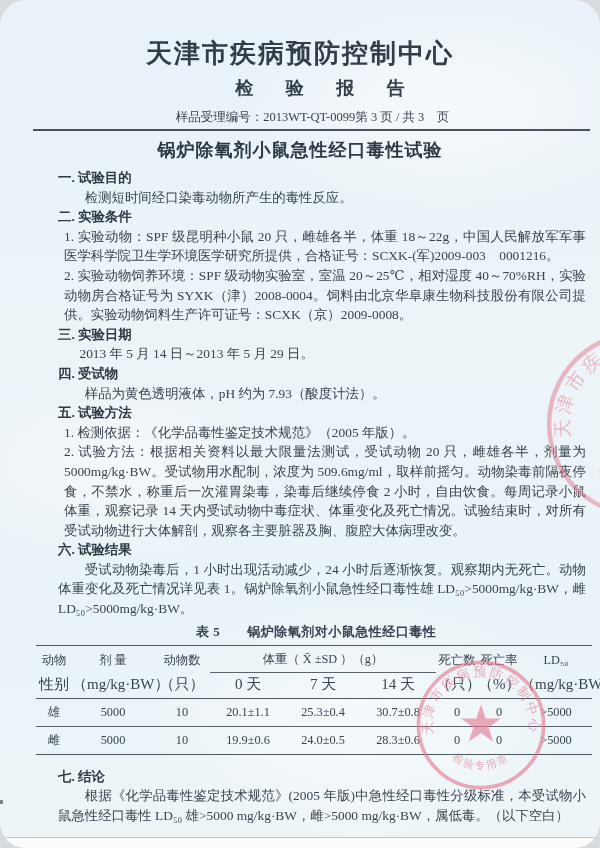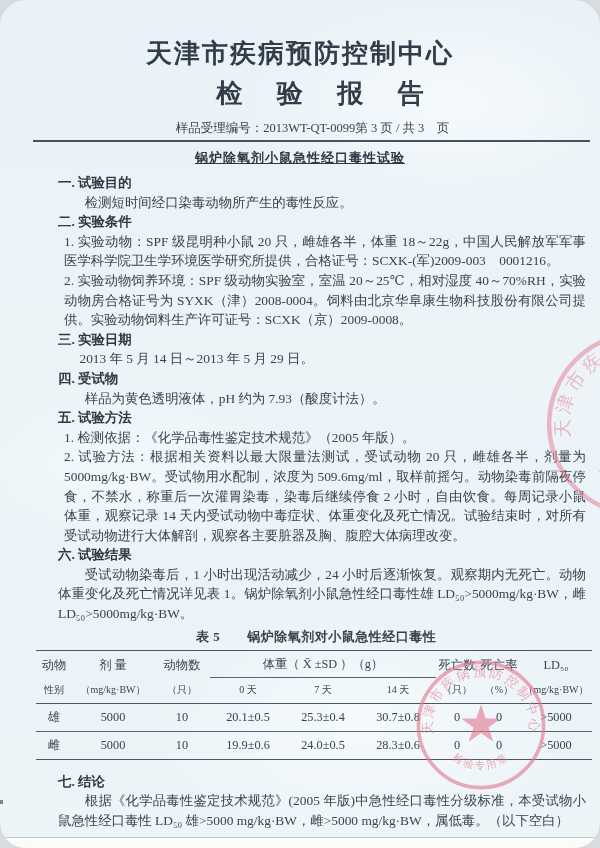--- a/index.html
+++ b/index.html
@@ -8,35 +8,35 @@
     background:
       radial-gradient(ellipse 300px 160px at 75% 12%, rgba(255,255,255,.55), rgba(255,255,255,0) 70%),
       radial-gradient(ellipse 260px 140px at 20% 55%, rgba(255,255,255,.4), rgba(255,255,255,0) 70%),
       radial-gradient(ellipse 320px 180px at 60% 85%, rgba(255,255,255,.5), rgba(255,255,255,0) 70%),
       linear-gradient(180deg,#e9f2f8 0%,#ecf4f8 40%,#eaf3f8 75%,#edf5f8 98%);
     font-family:"Liberation Serif","DejaVu Serif",serif;
     color:#39434e;
     border-radius:26px;
   }
   .org-title{margin-top:36px;text-align:center;font-size:26px;font-weight:600;letter-spacing:2px;color:#333d49;}
-  .report-title{margin-top:5px;text-align:center;font-size:26px;font-weight:600;letter-spacing:14px;text-indent:14px;color:#333d49;margin-left:40px;}
+  .report-title{margin-top:5px;text-align:center;font-size:18px;font-weight:600;letter-spacing:14px;text-indent:14px;color:#333d49;margin-left:40px;}
   .meta-row{display:flex;justify-content:center;align-items:flex-end;
     margin:9px 10px 0 33px;padding:0 0 3px 2px;border-bottom:2px solid #49535d;font-size:12.5px;color:#39434e;}
-  .doc-title{margin-top:7px;text-align:center;font-size:13px;font-weight:bold;letter-spacing:1px;color:#2f3944;text-decoration:underline;}
+  .doc-title{margin-top:7px;text-align:center;font-size:18px;font-weight:bold;letter-spacing:1px;color:#2f3944;}
   .content{padding:6px 14px 0 58px;font-size:13.4px;line-height:19.6px;text-align:justify;}
   .sec-heading{font-weight:bold;color:#2f3944;}
   .para{text-indent:2em;}
   .item{margin-left:6px;}
   .date-para{text-indent:1.6em;}
   
   .tbl-caption{text-align:center;font-weight:bold;font-size:13px;margin:3px 0 4px -20px;width:556px;letter-spacing:.5px;}
   table.results{border-collapse:collapse;table-layout:fixed;width:556px;margin-left:-22px;
     border-top:1.5px solid #4d575f;font-size:12.3px;color:#39434e;}
   table.results th,table.results td{font-weight:normal;text-align:center;padding:2px 0;overflow:visible;white-space:nowrap;}
-  tr.hdr2 th{border-bottom:1.5px solid #4d575f;padding-bottom:4px;font-size:10px;}
+  tr.hdr2 th{border-bottom:1.5px solid #4d575f;padding-bottom:4px;font-size:15px;}
   th.wt-group{border-bottom:1px solid #5a646c;}
   tr.data1 td{border-bottom:1px solid #5a646c;padding:3.5px 0;}
   tr.data2 td{border-bottom:1.5px solid #4d575f;padding:3.5px 0;}
   tr.hdr1 th{padding-top:4px;}
   .unit{font-size:11.6px;}
   
   .seal{position:absolute;pointer-events:none;}
   .seal-a{left:408px;top:652px;opacity:.62;}
   .seal-b{left:534px;top:318px;opacity:.5;}
   .seal text{font-family:"Liberation Serif","DejaVu Serif",serif;}
@@ -115,21 +115,21 @@
           <th class="unit">（只）</th>
           <th class="unit">（%）</th>
           <th class="unit">（mg/kg·BW）</th>
         </tr>
       </thead>
       <tbody>
         <tr class="data1">
           <td>雄</td>
           <td>5000</td>
           <td>10</td>
-          <td>20.1±0.5</td>
+          <td>20.1±1.1</td>
           <td>25.3±0.4</td>
           <td>30.7±0.8</td>
           <td>0</td>
           <td>0</td>
           <td>&gt;5000</td>
         </tr>
         <tr class="data2">
           <td>雌</td>
           <td>5000</td>
           <td>10</td>

